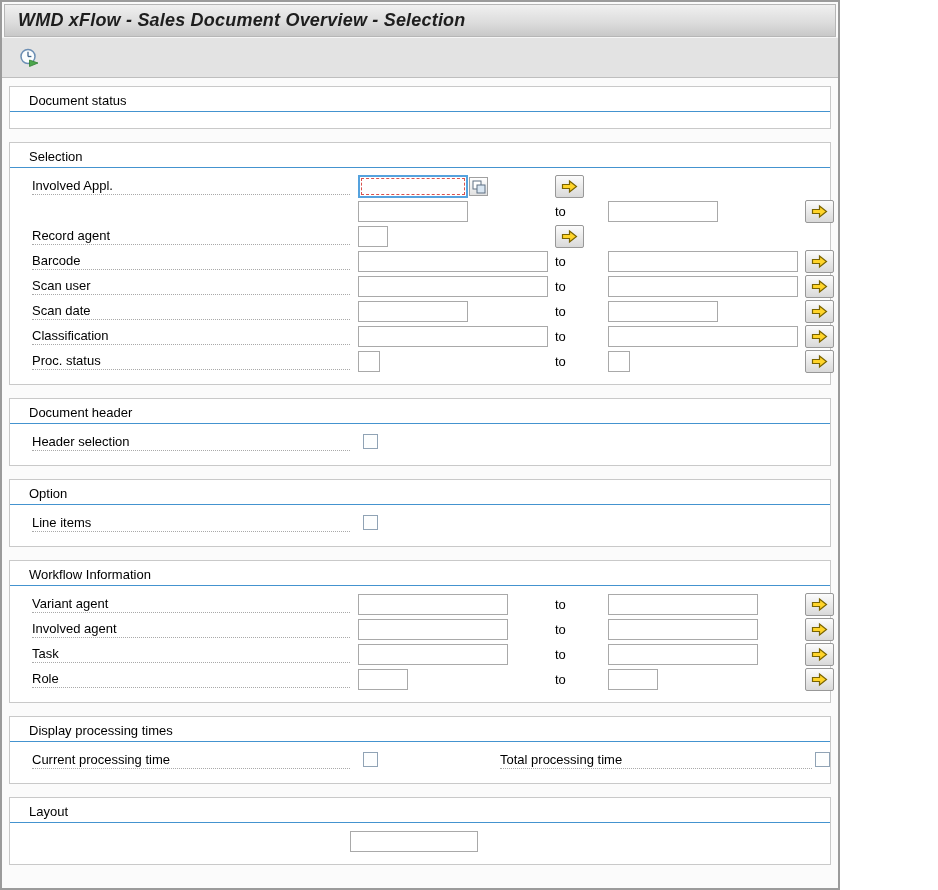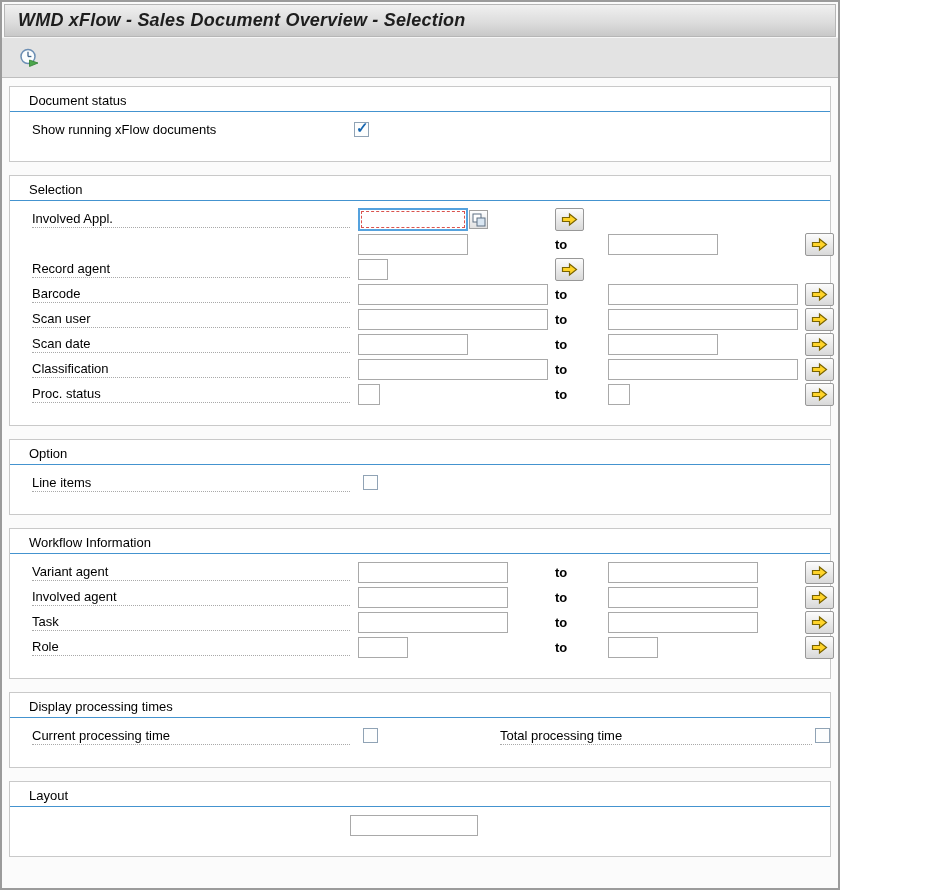--- a/index.html
+++ b/index.html
@@ -23,29 +23,29 @@
   
   .appbar {
     height:41px; background:#E3E3E3;
     border-top:1px solid #F6F6F6; border-bottom:1px solid #BEBEBE;
     display:flex; align-items:center; padding-left:12px; margin:0 0 8px 0;
   }
   .tbtn { width:30px; height:30px; border:1px solid transparent; background:transparent; padding:2px; cursor:pointer; display:flex; align-items:center; justify-content:center; }
 
   
   .content { padding:0 7px; }
-  .box { border:1px solid #C9C9C9; background:#FFFFFF; margin-bottom:13px; padding-bottom:18px; }
+  .box { border:1px solid #C9C9C9; background:#FFFFFF; margin-bottom:13px; padding-bottom:10px; }
   .sec-head { font-size:13px; padding:6px 0 3px 19px; border-bottom:1px solid #4493CF; margin-bottom:6px; white-space:nowrap; }
 
   
   .row { position:relative; height:25px; }
   .lbl { position:absolute; left:22px; top:4px; width:318px; height:17px; white-space:nowrap; overflow:hidden; }
   .lbl.dots { border-bottom:1px dotted #A9A9A9; }
   .lbl.lbl-right { left:490px; width:312px; }
-  .to { position:absolute; left:545px; top:5px;font-weight:bold; }
+  .to { position:absolute; left:545px; top:5px; }
 
   
   .fld {
     position:absolute; top:2px; height:21px;
     border:1px solid #A9A9A9; background:#FFFFFF; padding:0 3px;
     font-family:"Liberation Sans", sans-serif; font-size:13px;
   }
   .c1 { left:348px; } .c2 { left:598px; }
   .w110{width:110px} .w190{width:190px} .w150{width:150px} .w50{width:50px} .w30{width:30px} .w22{width:22px} .w128{width:128px}
   .fld.focused {
@@ -100,24 +100,20 @@
         <line x1="10" y1="9.5" x2="13.4" y2="9.5" stroke="#41678F" stroke-width="1.3"></line>
         <polygon points="11.5,13 20,16 11.5,19.5" fill="#4CA64C" stroke="#2E7D32" stroke-width="0.8"></polygon>
       </svg>
     </button>
   </div>
 
   <div class="content">
 
     <section class="box">
       <div class="sec-head">Document status</div>
-      <div class="row">
-        <span class="lbl">Show running xFlow documents</span>
-        <span class="chk at344 checked"></span>
-      </div>
     </section>
 
     <section class="box">
       <div class="sec-head">Selection</div>
 
       <div class="row">
         <span class="lbl dots">Involved Appl.</span>
         <input class="fld c1 w110 focused" style="">
         <button class="f4btn">
           <svg width="14" height="14" viewBox="0 0 14 14">
@@ -207,20 +203,27 @@
         <span class="to">to</span>
         <input class="fld c2 w22" style="">
         <button class="msel right">
           <svg width="17" height="15" viewBox="0 0 17 15">
               <polygon points="1.5,5.5 8.5,5.5 8.5,2 15.5,7.5 8.5,13 8.5,9.5 1.5,9.5" fill="#FFD429" stroke="#7A6400" stroke-width="1.2"></polygon>
             </svg>
         </button>
       </div>
     </section>
 
+    <section class="box">
+      <div class="sec-head">Document header</div>
+      <div class="row">
+        <span class="lbl dots">Header selection</span>
+        <span class="chk at353"></span>
+      </div>
+    </section>
 
     <section class="box">
       <div class="sec-head">Option</div>
       <div class="row">
         <span class="lbl dots">Line items</span>
         <span class="chk at353"></span>
       </div>
     </section>
 
     <section class="box">

